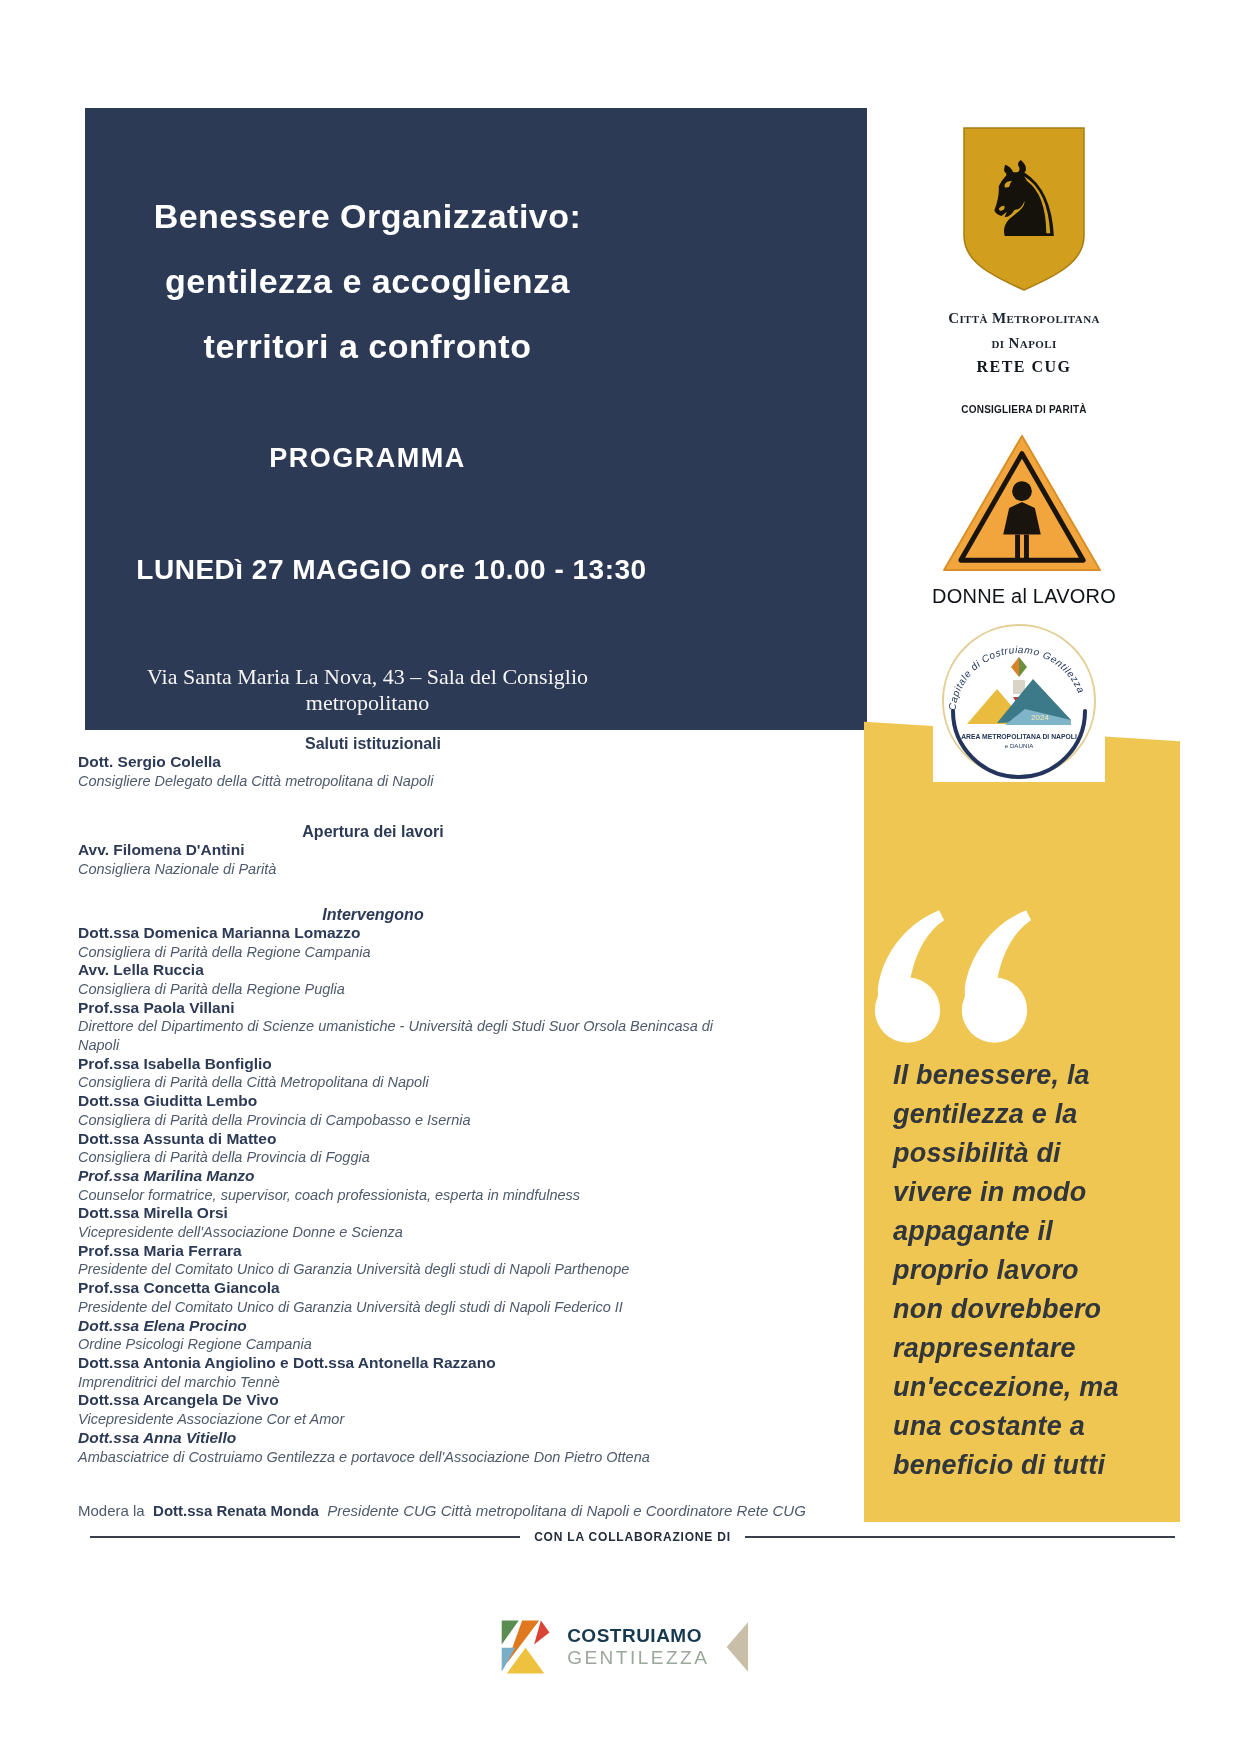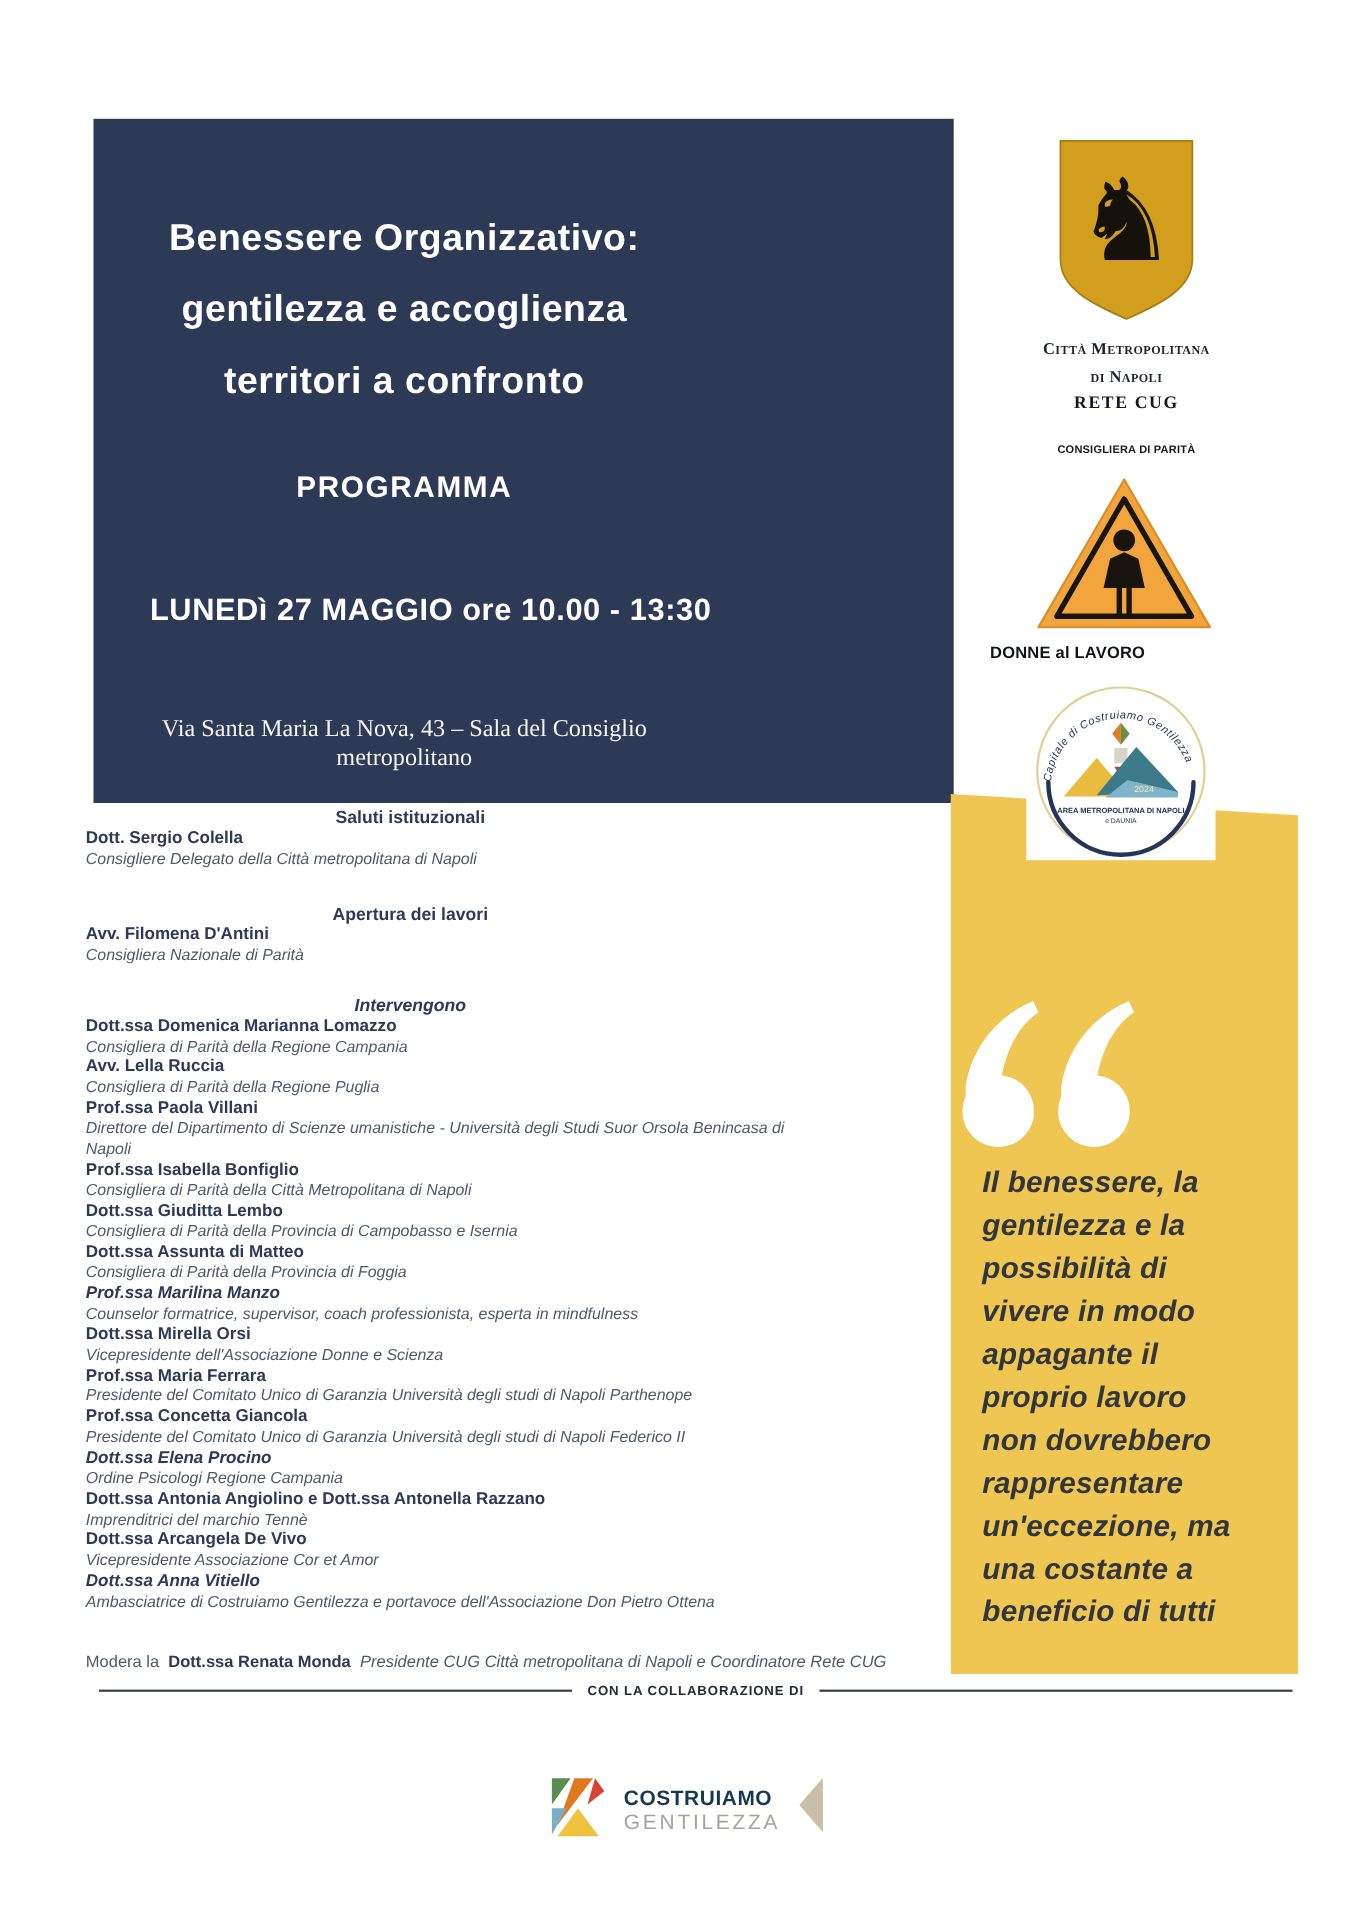--- a/index.html
+++ b/index.html
@@ -10,21 +10,21 @@
   
   .navy-block{
     position:absolute;left:85px;top:108px;width:782px;height:622px;
     background:#2d3a56;color:#ffffff;
   }
   .navy-content{width:565px;text-align:center;}
   .event-title{
     padding-top:76px;font-size:34px;font-weight:bold;line-height:65px;
     letter-spacing:.5px;white-space:pre-line;
   }
-  .programma{margin-top:49px;font-size:27px;font-weight:bold;letter-spacing:1.5px;}
+  .programma{margin-top:64px;font-size:27px;font-weight:bold;letter-spacing:1.5px;}
   .event-datetime{margin-top:80px;font-size:28px;font-weight:bold;letter-spacing:.5px;padding-left:48px;}
   .event-venue{
     margin-top:78px;font-family:"Liberation Serif",serif;font-size:22px;
     font-weight:normal;color:#f4f4f2;
   }
   
   .crest{position:absolute;left:954px;top:124px;width:140px;height:172px;}
   .crest-caption{
     position:absolute;left:900px;top:306px;width:248px;text-align:center;
     font-family:"Liberation Serif",serif;font-variant:small-caps;font-weight:bold;
@@ -34,22 +34,22 @@
     position:absolute;left:900px;top:358px;width:248px;text-align:center;
     font-family:"Liberation Serif",serif;font-weight:bold;font-size:16px;
     letter-spacing:1.5px;color:#111820;
   }
   .consigliera{
     position:absolute;left:900px;top:404px;width:248px;text-align:center;
     font-weight:bold;font-size:10px;letter-spacing:.2px;color:#15191e;
   }
   .warning-sign{position:absolute;left:938px;top:430px;width:168px;height:148px;}
   .donne{
-    position:absolute;left:900px;top:585px;width:248px;
-    font-weight:bold;font-size:15px;color:#101418;letter-spacing:.2px;
+    position:absolute;left:900px;top:585px;width:248px;text-align:center;
+    font-weight:normal;font-size:20px;color:#101418;letter-spacing:.2px;
   }
   
   .yellow-block{
     position:absolute;left:864px;top:712px;width:316px;height:810px;
     background:#efc651;clip-path:polygon(0 1.2%,100% 3.6%,100% 100%,0 100%);
   }
   .badge-card{
     position:absolute;left:933px;top:620px;width:172px;height:162px;background:#ffffff;
   }
   .quote-mark{position:absolute;left:868px;top:905px;width:168px;height:150px;}
@@ -79,21 +79,21 @@
   .collab-divider{
     position:absolute;left:90px;top:1530px;width:1085px;
     display:flex;align-items:center;gap:14px;
   }
   .collab-divider .rule{flex:1;border-top:2px solid #3a3f49;height:0;}
   .collab-label{
     font-size:12px;font-weight:bold;color:#222c3a;letter-spacing:.8px;white-space:nowrap;
   }
   .footer-logo{
     position:absolute;left:500px;top:1610px;width:250px;height:74px;
-    display:flex;gap:16px;
+    display:flex;align-items:center;gap:16px;
   }
   .logo-text{display:flex;flex-direction:column;justify-content:center;}
   .logo-line1{font-weight:bold;font-size:19px;color:#16394f;letter-spacing:.5px;}
   .logo-line2{font-size:19px;color:#9ba89b;letter-spacing:2.5px;}
 </style>
 </head>
 <body>
 
 <div id="page">
 

